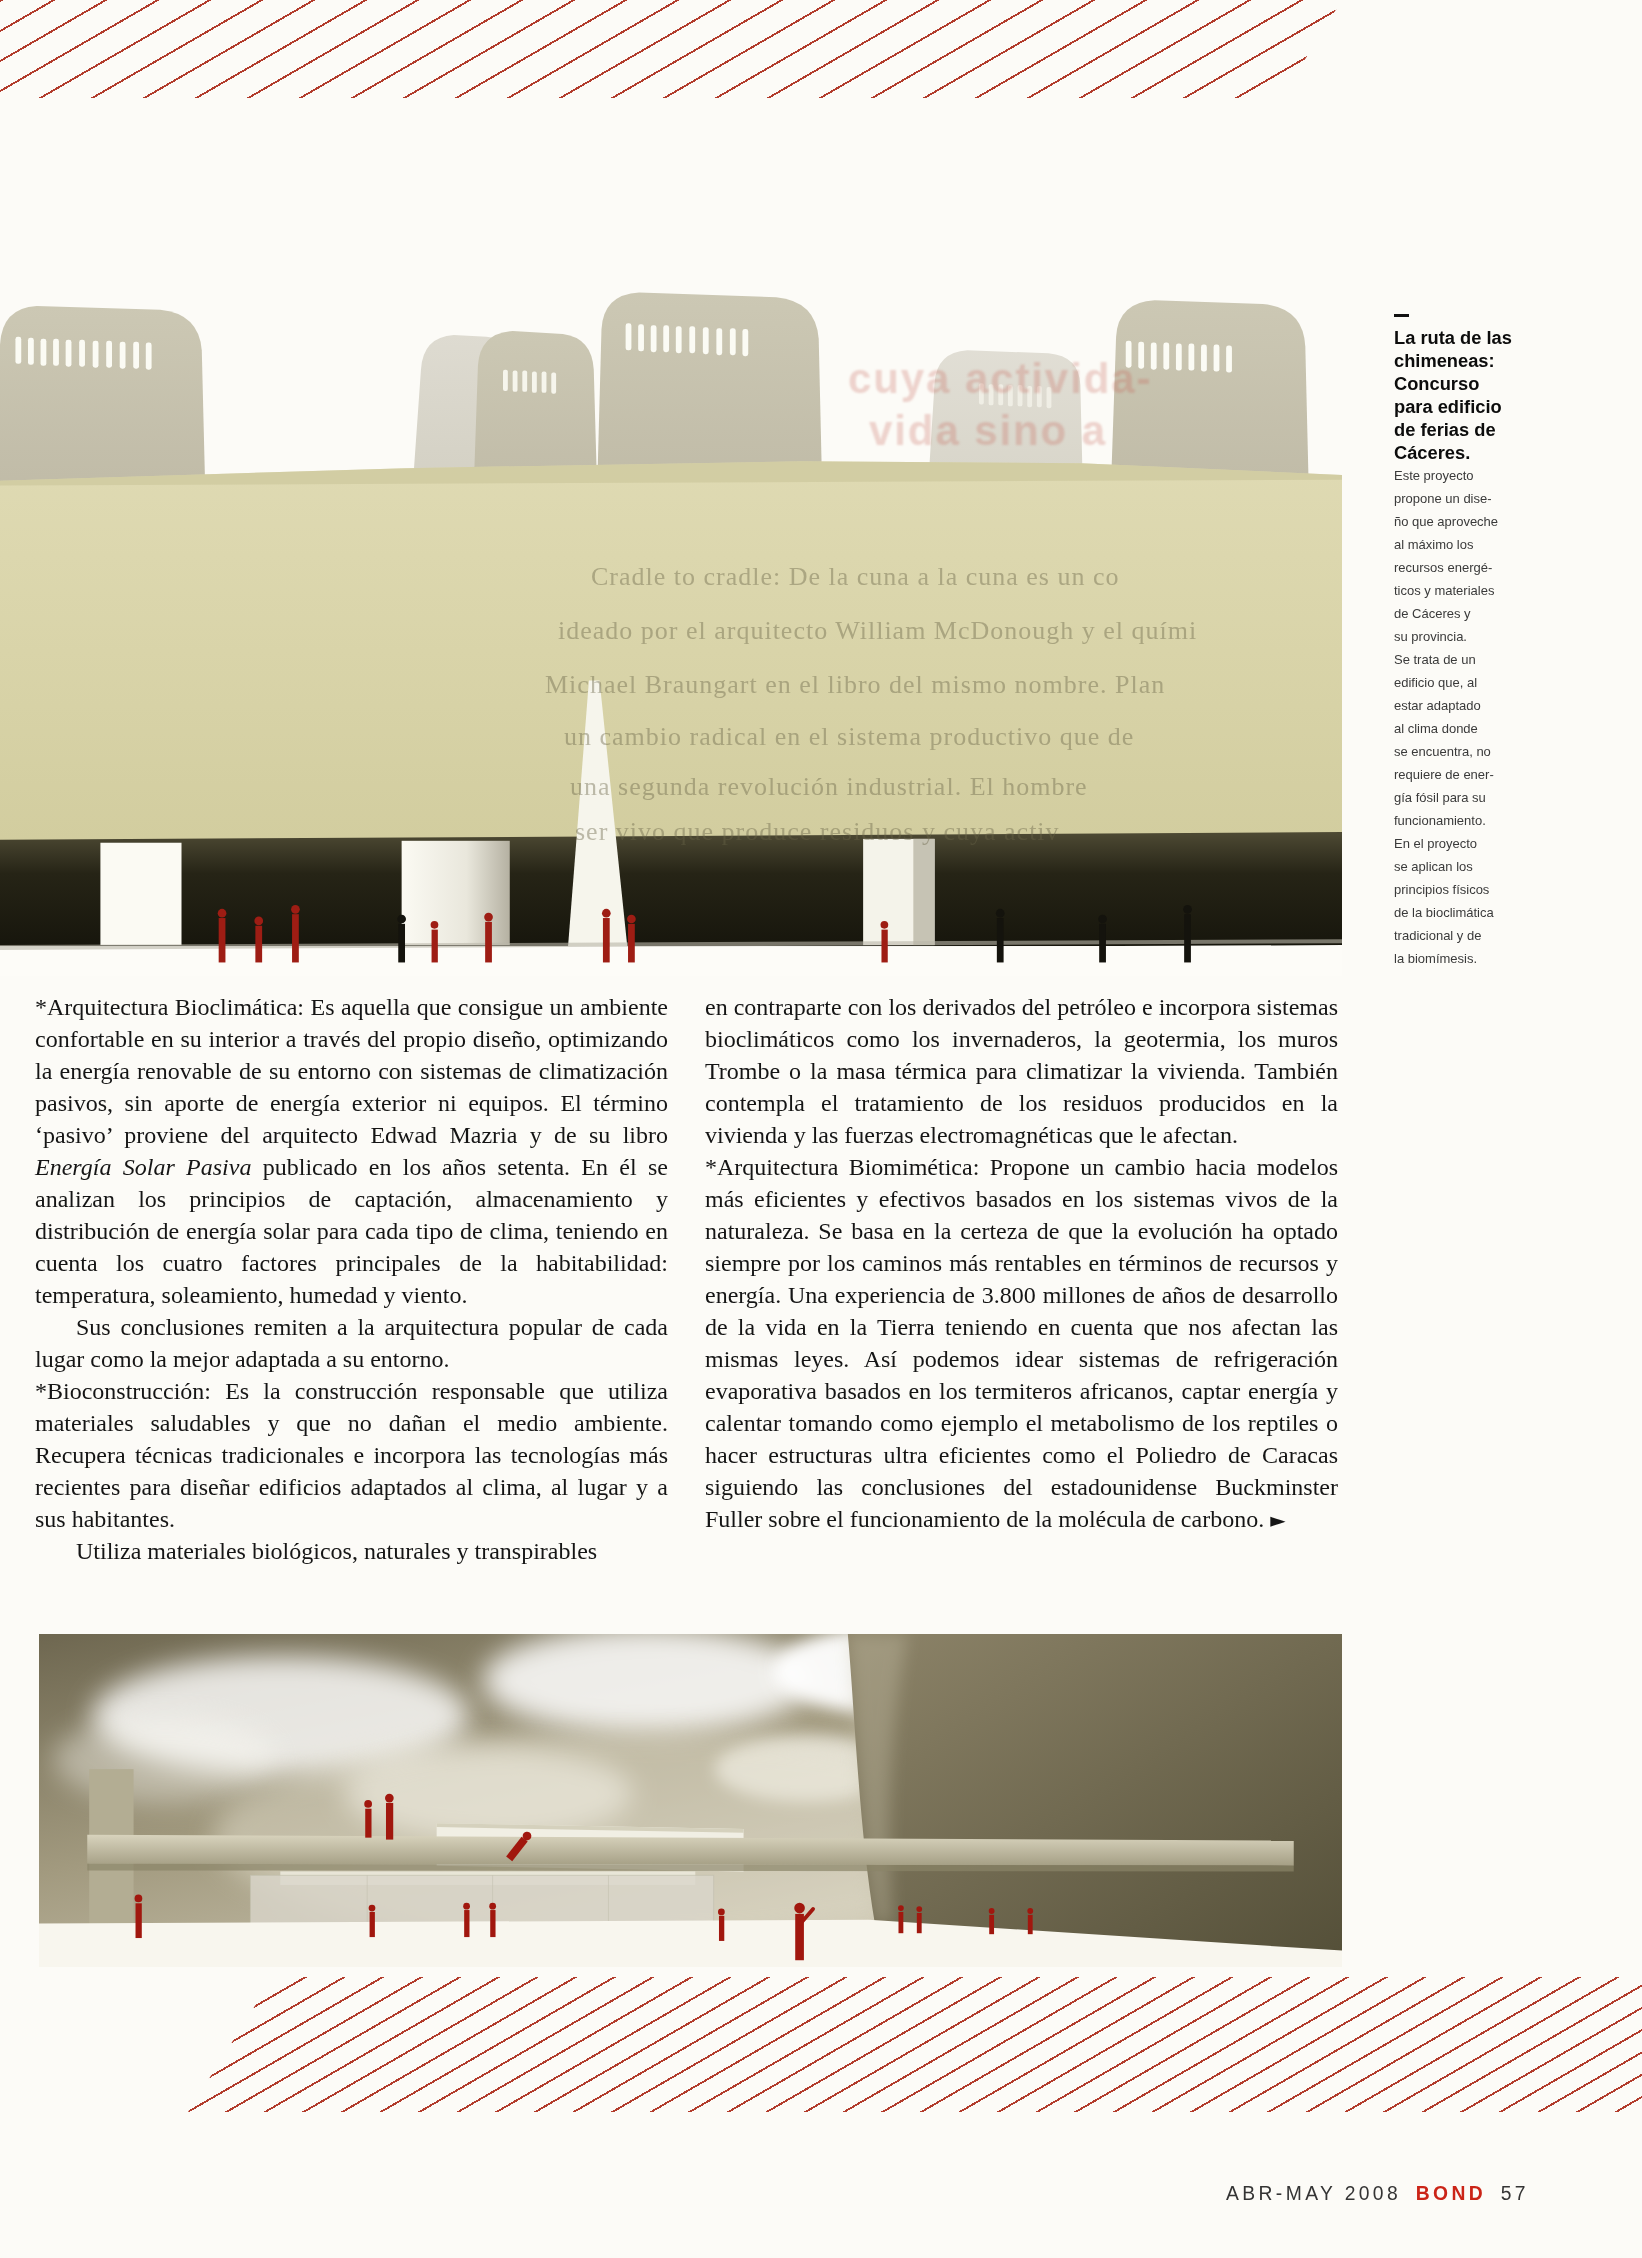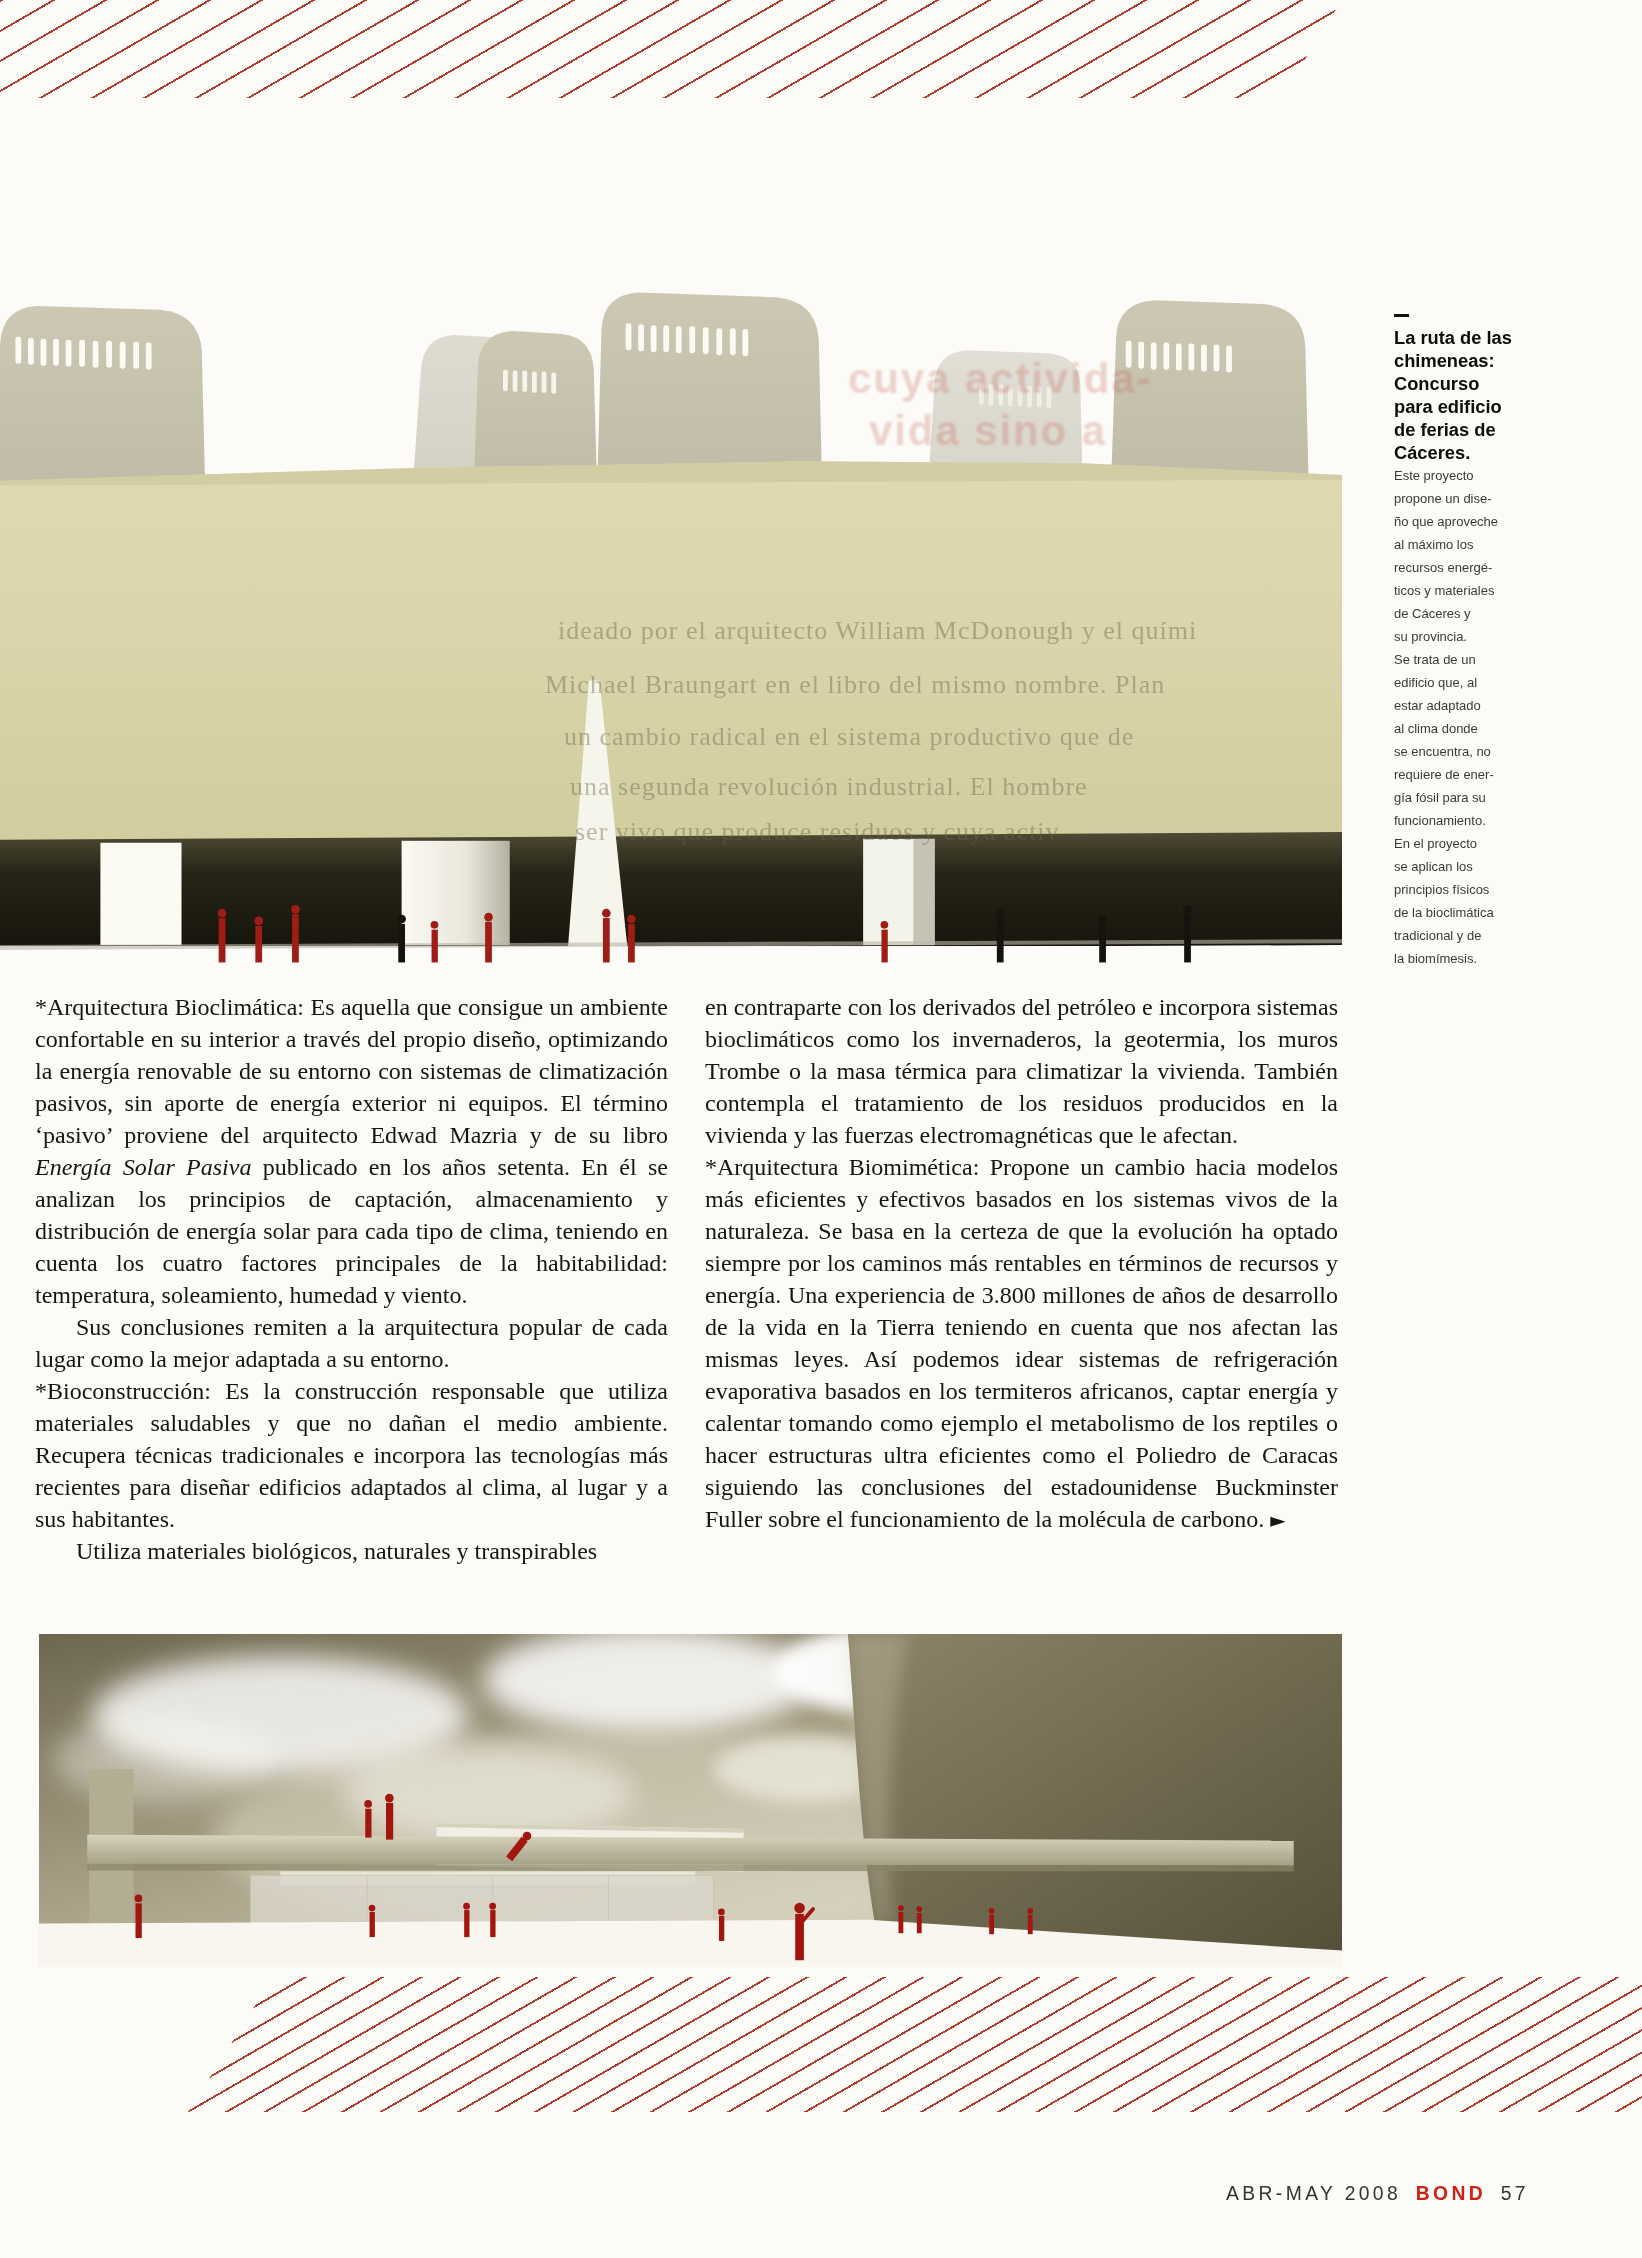--- a/index.html
+++ b/index.html
@@ -210,20 +210,21 @@
         <circle cx="1142" cy="667" r="4.5"></circle>
           <rect x="1138.5" y="672" width="7" height="40"></rect>
         <circle cx="1230" cy="657" r="4.5"></circle>
           <rect x="1226.5" y="662" width="7" height="50"></rect>
       </g>
     </g>
   </svg>
 
   <div class="showthrough st-red" style="left:848px;top:355px;">cuya activida-</div>
   <div class="showthrough st-red" style="left:869px;top:407px;">vida sino a</div>
+  <div class="showthrough st-serif" style="left:591px;top:562px;">Cradle to cradle: De la cuna a la cuna es un co</div>
   <div class="showthrough st-serif" style="left:545px;top:670px;">Michael Braungart en el libro del mismo nombre. Plan</div>
   <div class="showthrough st-serif" style="left:558px;top:616px;">ideado por el arquitecto William McDonough y el quími</div>
   <div class="showthrough st-serif" style="left:564px;top:722px;">un cambio radical en el sistema productivo que de</div>
   <div class="showthrough st-serif" style="left:570px;top:772px;">una segunda revolución industrial. El hombre</div>
   <div class="showthrough st-serif" style="left:575px;top:817px;">ser vivo que produce residuos y cuya activ</div>
 
   <div class="caption">
     <span class="dash"></span>
     <span class="cap-title">La ruta de las
 chimeneas:

